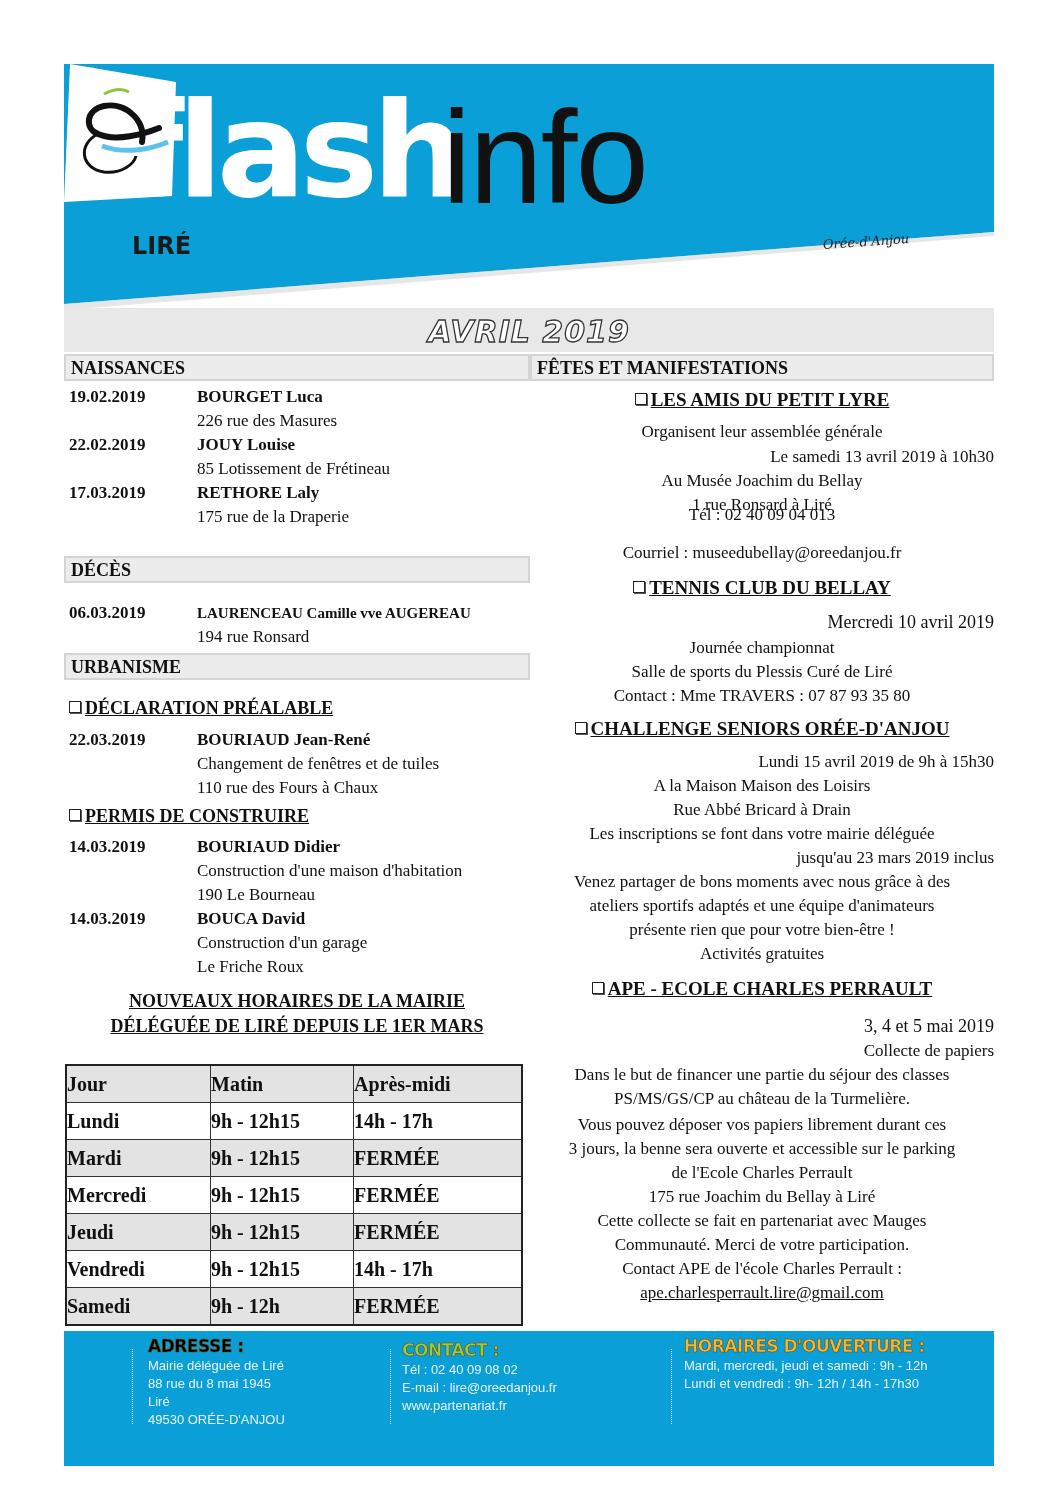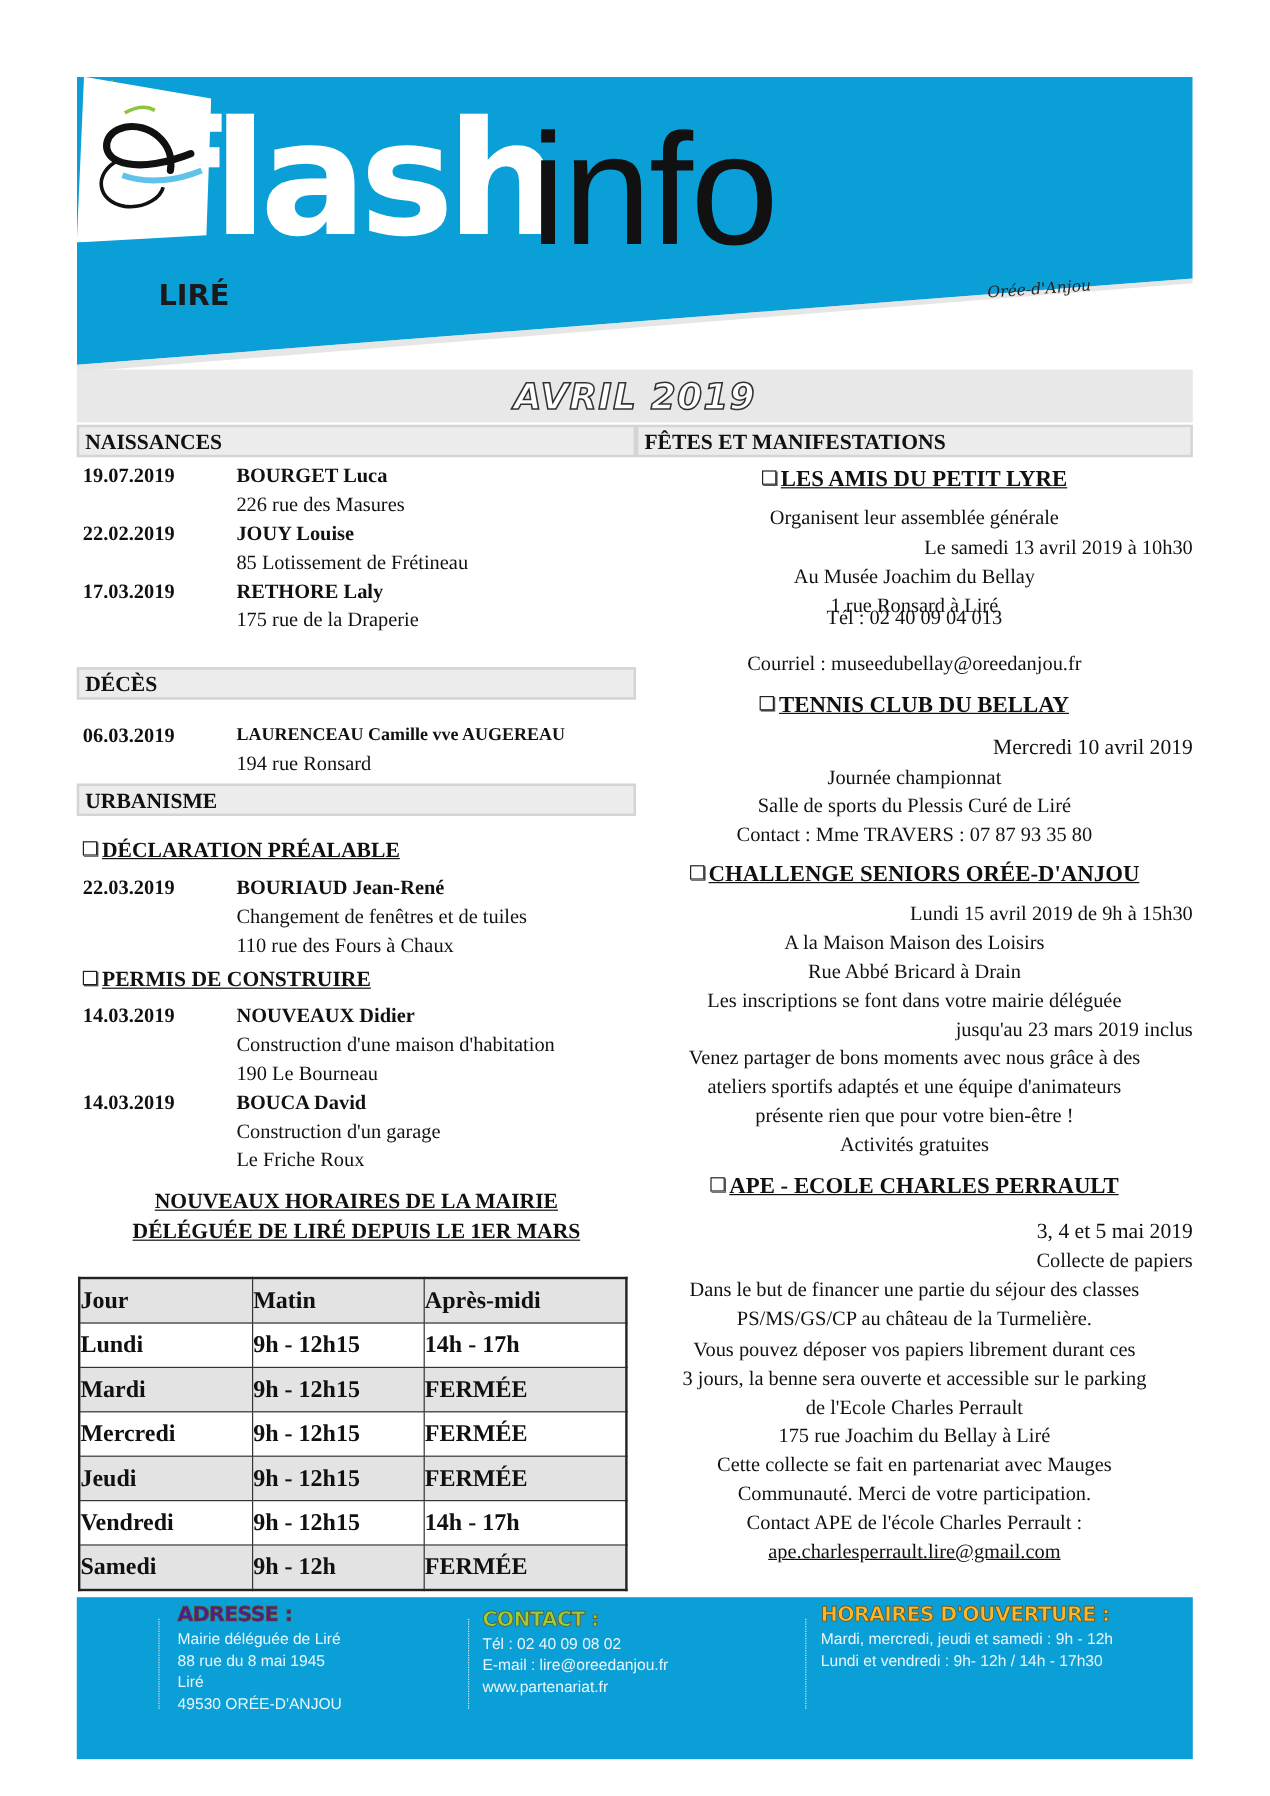--- a/index.html
+++ b/index.html
@@ -75,21 +75,21 @@
   </div>
 
   <div class="month-bar"></div>
   <div class="month">AVRIL 2019</div>
 
   <div class="sec-head" style="left:466px; top:290px; width:464px;">FÊTES ET MANIFESTATIONS</div>
   <div class="sec-head" style="left:0; top:290px; width:466px;">NAISSANCES</div>
 
   <div>
     <div class="row" style="top:321px; left:0; width:466px;">
-      <span class="date">19.07.2019</span>
+      <span class="date">19.02.2019</span>
       <span class="name">BOURGET Luca</span>
     </div>
     <div class="row" style="top:345px; left:0; width:466px;">
         <span class="addr">226 rue des Masures</span>
       </div>
     <div class="row" style="top:369px; left:0; width:466px;">
       <span class="date">22.02.2019</span>
       <span class="name">JOUY Louise</span>
     </div>
     <div class="row" style="top:393px; left:0; width:466px;">
@@ -132,21 +132,21 @@
         <span class="addr">110 rue des Fours à Chaux</span>
       </div>
   </div>
 
   <div class="subhead" style="top:742px;">
     <span class="chk"></span><span class="u">PERMIS DE CONSTRUIRE</span>
   </div>
   <div>
     <div class="row" style="top:771px; left:0; width:466px;">
       <span class="date">14.03.2019</span>
-      <span class="name">NOUVEAUX Didier</span>
+      <span class="name">BOURIAUD Didier</span>
     </div>
     <div class="row" style="top:795px; left:0; width:466px;">
         <span class="addr">Construction d'une maison d'habitation</span>
       </div>
     <div class="row" style="top:819px; left:0; width:466px;">
         <span class="addr">190 Le Bourneau</span>
       </div>
     <div class="row" style="top:843px; left:0; width:466px;">
       <span class="date">14.03.2019</span>
       <span class="name">BOUCA David</span>
@@ -248,21 +248,21 @@
     <div class="ev-line" style="left:466px; top:1121px;">175 rue Joachim du Bellay à Liré</div>
     <div class="ev-line" style="left:466px; top:1145px;">Cette collecte se fait en partenariat avec Mauges</div>
     <div class="ev-line" style="left:466px; top:1169px;">Communauté. Merci de votre participation.</div>
     <div class="ev-line" style="left:466px; top:1193px;">Contact APE de l'école Charles Perrault  :</div>
     <div class="ev-line ul" style="left:466px; top:1217px;">ape.charlesperrault.lire@gmail.com</div>
   </div>
 
   <div class="footer">
     <div class="f-sep" style="left:68px;"></div>
     <div class="f-col" style="left:84px;">
-      <div class="f-head" style="color:#4c1d95;">ADRESSE :</div>
+      <div class="f-head" style="color:#000000;">ADRESSE :</div>
       <div>Mairie déléguée de Liré</div>
       <div>88 rue du 8 mai 1945</div>
       <div>Liré</div>
       <div>49530 ORÉE-D'ANJOU</div>
     </div>
     <div class="f-sep" style="left:326px;"></div>
     <div class="f-col" style="left:338px; top:10px;">
       <div class="f-head" style="color:#9ccc3c;">CONTACT :</div>
       <div>Tél : 02 40 09 08 02</div>
       <div>E-mail : lire@oreedanjou.fr</div>

